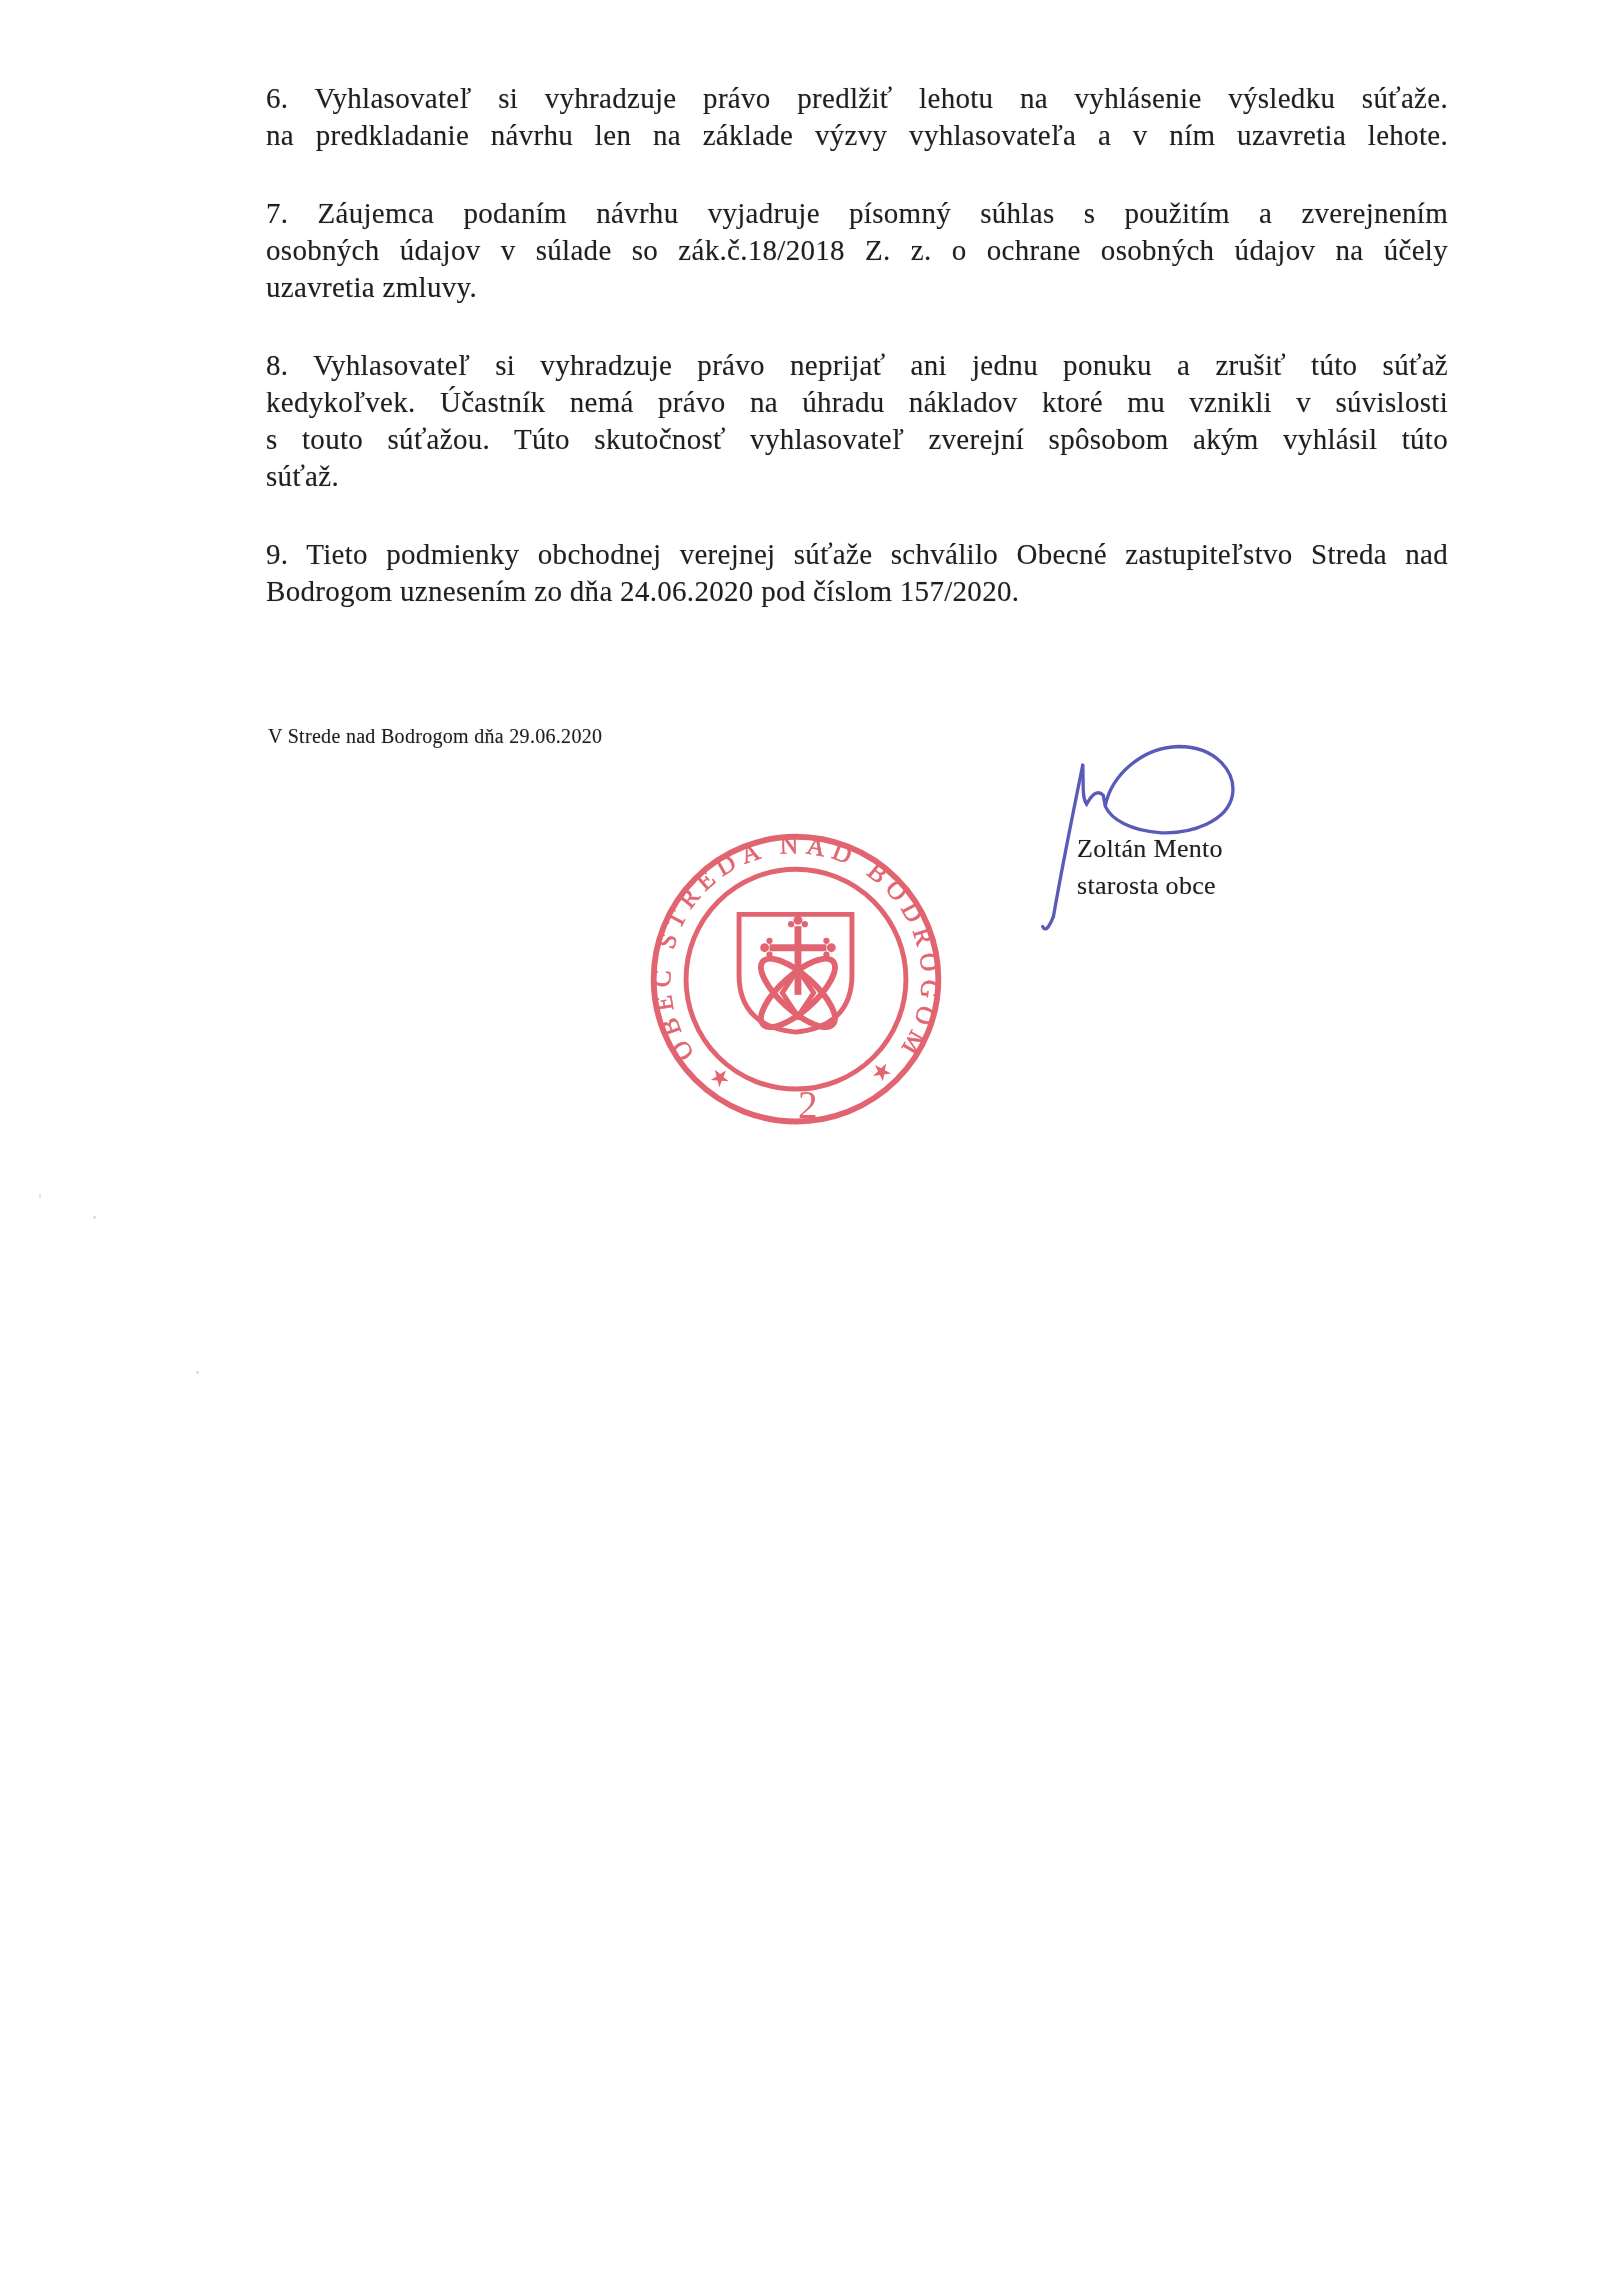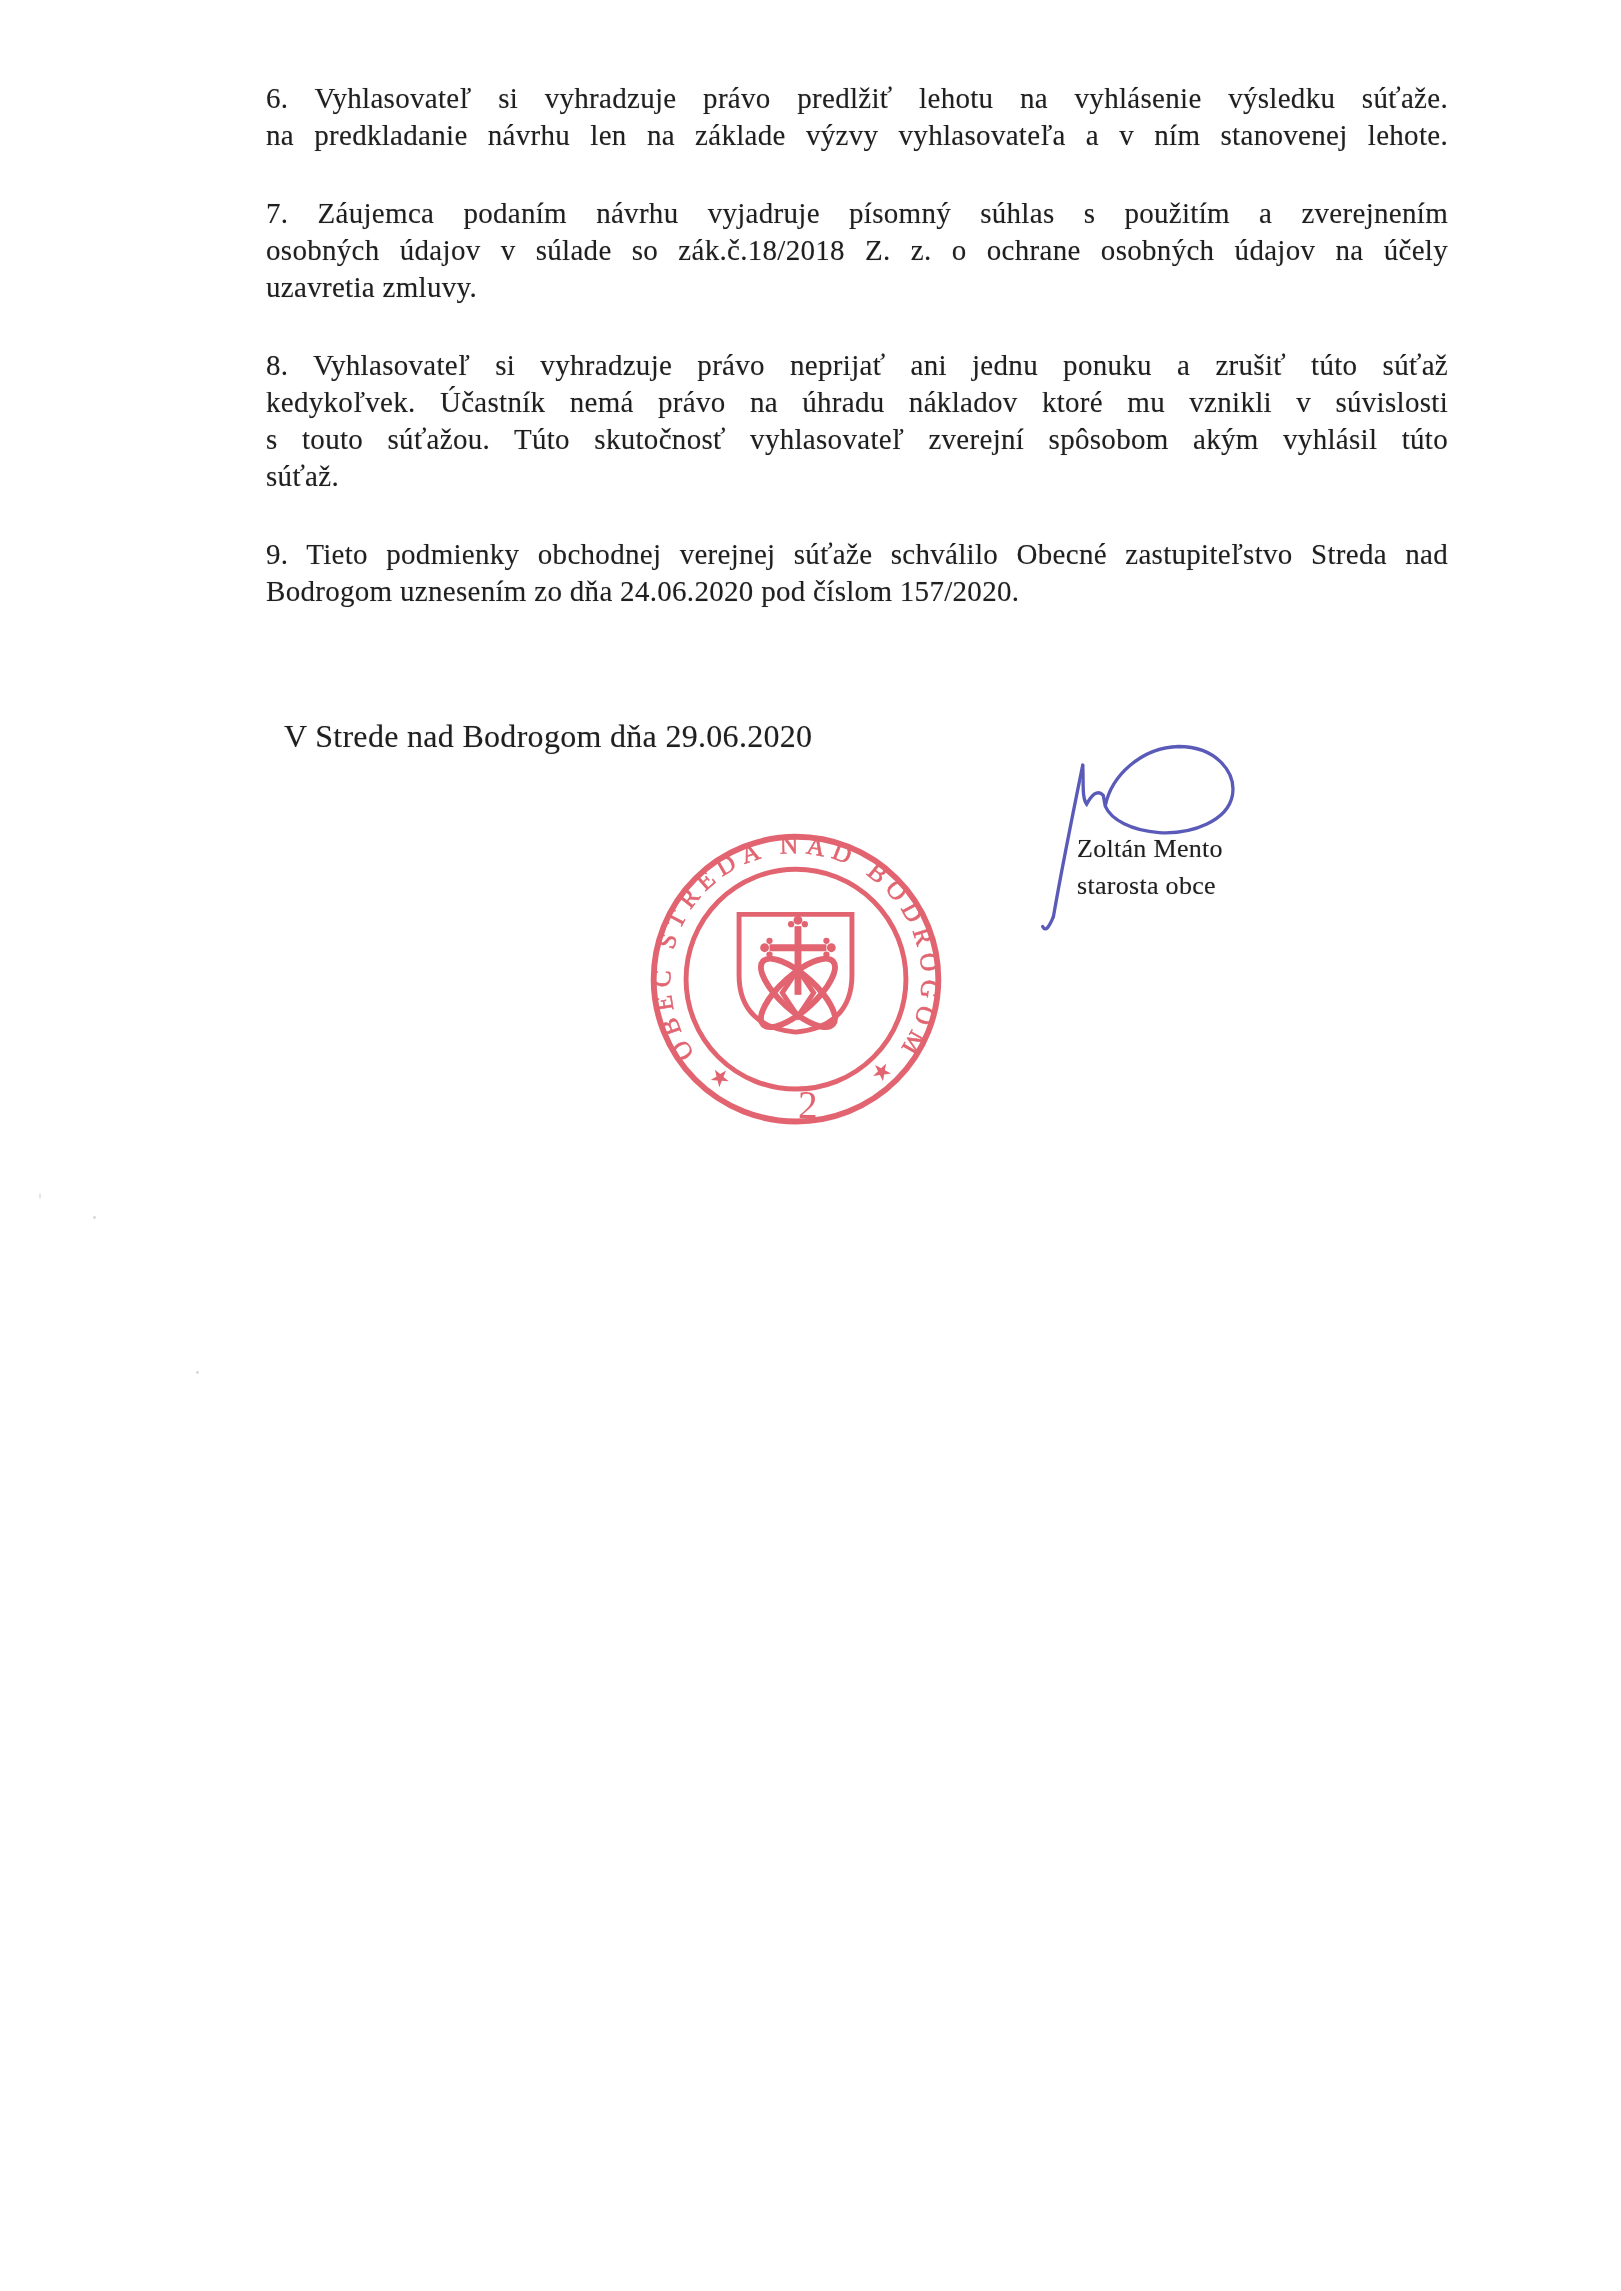--- a/index.html
+++ b/index.html
@@ -21,23 +21,23 @@
     font-size: 29px;
     line-height: 37px;
     letter-spacing: 0.3px;
     text-shadow: 0 0 1px rgba(30,30,30,0.35);
   }
   .para { margin: 0 0 41px 0; }
   .line { text-align: justify; text-align-last: justify; }
   .line.last { text-align: center; text-align-last: left; }
   .dateline {
     position: absolute;
-    left: 248px;
+    left: 232px;
     top: 718px;
-    font-size: 32px;
+    font-size: 20px;
     line-height: 37px;
     letter-spacing: 0.3px;
     text-shadow: 0 0 1px rgba(30,30,30,0.35);
   }
   .sig-block {
     position: absolute;
     left: 1041px;
     top: 830px;
     font-size: 26px;
     line-height: 37px;
@@ -66,21 +66,21 @@
   .speck.s3 { left: 2.9px; top: 1193px; width: 2px; height: 5.9px; background: #e2e2e2; }
 </style>
 </head>
 <body>
 
 <div class="page">
 
   <div class="doc-body" id="doc-body">
       <div class="para">
         <div class="line">6. Vyhlasovateľ si vyhradzuje právo predlžiť lehotu na vyhlásenie výsledku súťaže.</div>
-        <div class="line">na predkladanie návrhu len na základe výzvy vyhlasovateľa a v ním stanovenej lehote.</div>
+        <div class="line">na predkladanie návrhu len na základe výzvy vyhlasovateľa a v ním uzavretia lehote.</div>
       </div>
       <div class="para">
         <div class="line">7. Záujemca podaním návrhu vyjadruje písomný súhlas s použitím a zverejnením</div>
         <div class="line">osobných údajov v súlade so zák.č.18/2018 Z. z. o ochrane osobných údajov na účely</div>
         <div class="line last">uzavretia zmluvy.</div>
       </div>
       <div class="para">
         <div class="line">8. Vyhlasovateľ si vyhradzuje právo neprijať ani jednu ponuku a zrušiť túto súťaž</div>
         <div class="line">kedykoľvek. Účastník nemá právo na úhradu nákladov ktoré mu vznikli v súvislosti</div>
         <div class="line">s touto súťažou. Túto  skutočnosť vyhlasovateľ zverejní spôsobom akým vyhlásil túto</div>

